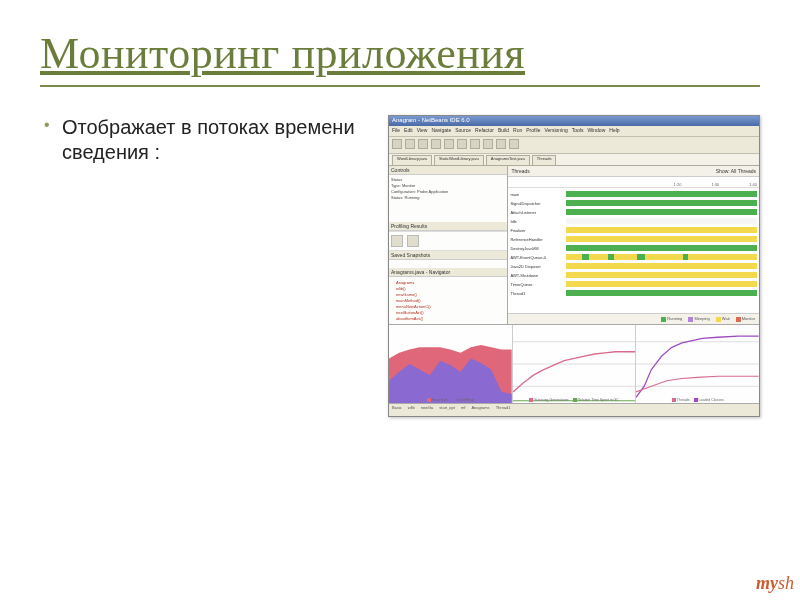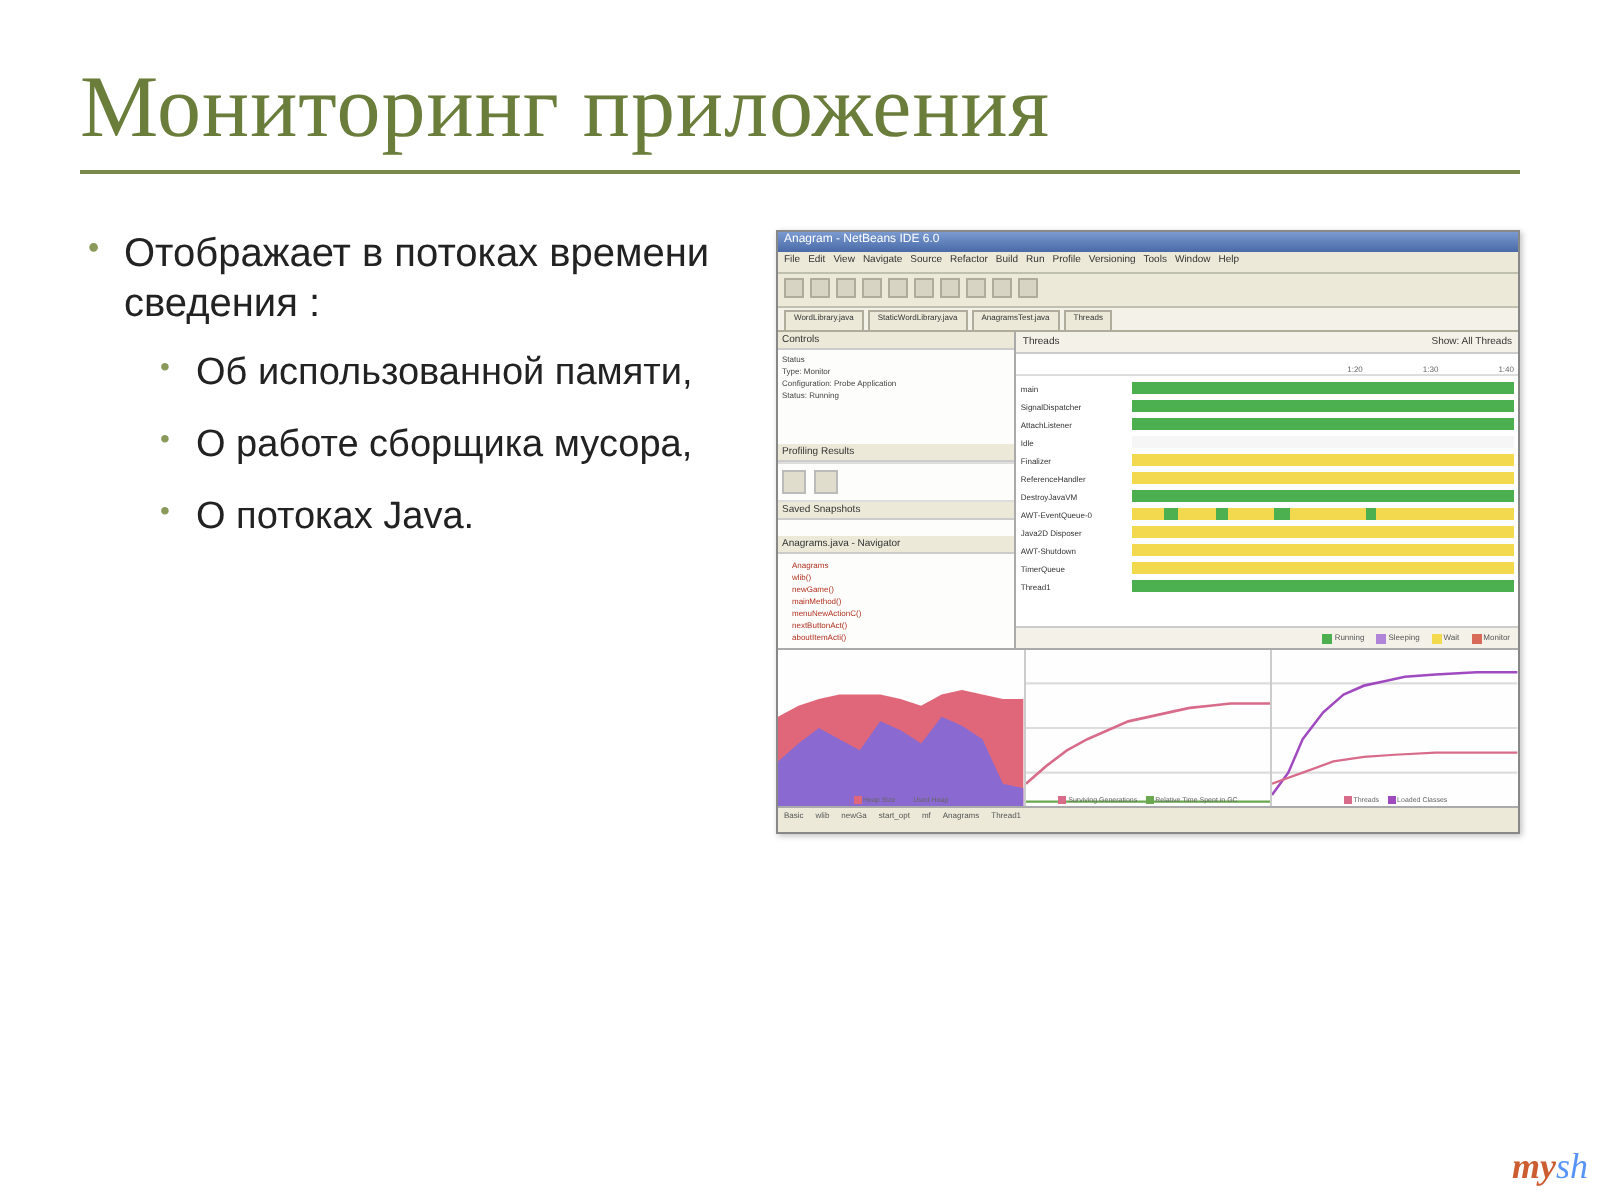--- a/index.html
+++ b/index.html
@@ -19,20 +19,21 @@
     padding: 28px 40px 20px 40px;
     position: relative;
   }
   .title {
     font-family: "Times New Roman", Times, serif;
     font-size: 44px;
     color: #6b7d3a;
     font-weight: 400;
     margin: 0 0 6px 0;
     letter-spacing: 0.5px;
+    text-decoration: underline;
   }
   .rule {
     height: 2px;
     background: #7a8a4a;
     width: 100%;
     margin-bottom: 28px;
   }
   .body {
     display: flex;
     gap: 18px;
@@ -242,40 +243,35 @@
     position:absolute;
     right:6px;
     bottom:6px;
     font-size:18px;
     color:#3a63b8;
     font-style:italic;
     font-family:"Times New Roman", serif;
     opacity:0.85;
   }
   .footer-brand .my { color:#c2410c; font-weight:600; }
-  .footer-brand .sh { color:#3b82f6; }
+  .footer-brand .sh { color:#c2410c; }
 </style>
 </head>
 <body>
 
 <div class="slide">
   <h1 class="title">Мониторинг приложения</h1>
   <div class="rule"></div>
 
   <div class="body">
 
     <div class="bullets">
       <ul class="level1">
         <li>
           <span>Отображает в потоках времени сведения :</span>
-          <ul class="level2">
-            <li>Об использованной памяти,</li>
-            <li>О работе сборщика мусора,</li>
-            <li>О потоках Java.</li>
-          </ul>
         </li>
       </ul>
     </div>
 
     <div class="screenshot">
       <div class="win-title">Anagram - NetBeans IDE 6.0</div>
 
       <div class="menubar">
         <span>File</span>
         <span>Edit</span>

